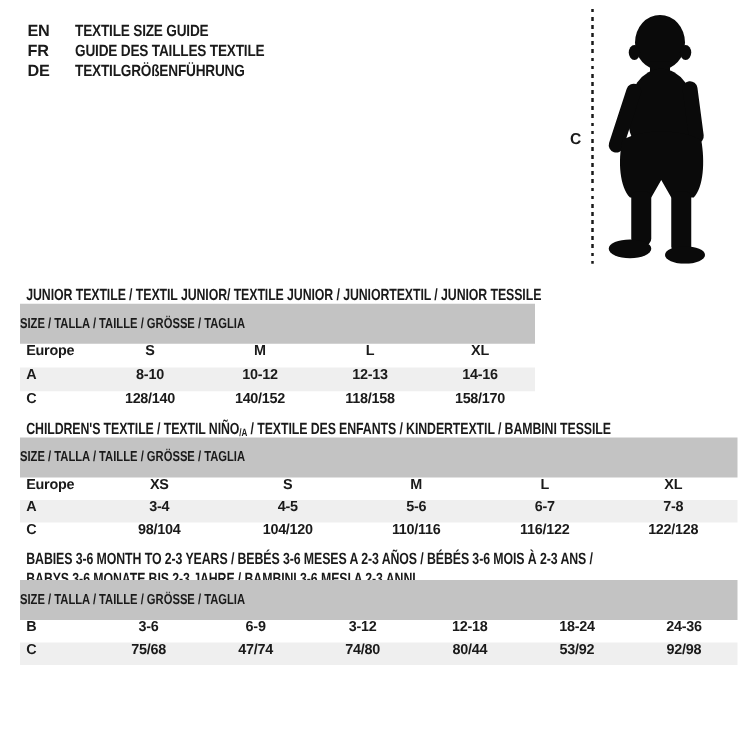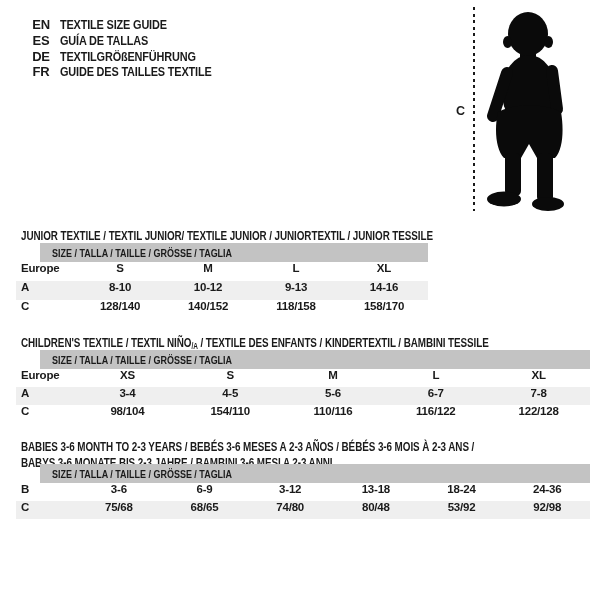--- a/index.html
+++ b/index.html
@@ -7,21 +7,21 @@
     width: 600px; height: 600px;
     background: #ffffff;
     font-family: "Liberation Sans", sans-serif;
     color: var(--text, #1a1a1a);
     overflow: hidden;
   }
   .page { position: absolute; top: 0; left: 0; width: 600px; height: 600px; }
 
   
   .langs { position: absolute; top: 17px; left: 22px; }
-  .lang-row { display: flex; height: 15.7px; align-items: center; text-align: center; }
+  .lang-row { display: flex; height: 15.7px; align-items: center; }
   .lang-code {
     width: 38px; font-size: 13px; font-weight: 700; letter-spacing: -0.2px;
   }
   .lang-title {
     font-size: 13px; font-weight: 700; letter-spacing: -0.2px;
     display: inline-block; transform: scaleX(0.84); transform-origin: 0 50%;
     white-space: nowrap;
   }
 
   
@@ -48,22 +48,22 @@
   #title-babies   { top: 428px; }
   .sub { font-size: 8.5px; vertical-align: -2px; }
 
   
   .tbl { position: absolute; left: 16px; }
   #tbl-junior   { top: 243px; width: 412px; }
   #tbl-children { top: 350px; width: 574px; }
   #tbl-babies   { top: 464px; width: 574px; }
 
   .size-bar {
-    height: 19px; background: var(--header-bar, #c3c3c3);
-    display: flex; align-items: center; padding-left: 12px; box-sizing: border-box; margin-left: 24px;
+    height: 32px; background: var(--header-bar, #c3c3c3);
+    display: flex; align-items: center; padding-left: 0; box-sizing: border-box;
   }
   .size-bar span {
     font-size: 11.5px; font-weight: 700; white-space: nowrap;
     display: inline-block; transform: scaleX(0.78); transform-origin: 0 50%;
   }
   .trow { display: flex; align-items: flex-start; }
   #tbl-junior .trow { height: 19px; }
   #tbl-children .trow, #tbl-babies .trow { height: 18px; }
   .trow.alt { background: var(--alt-row, #efefef); }
   .tlabel {
@@ -86,30 +86,26 @@
 <body>
 
 <div class="page">
 
   <div class="langs">
     <div class="lang-row">
       <span class="lang-code">EN</span>
       <span class="lang-title">TEXTILE SIZE GUIDE</span>
     </div>
     <div class="lang-row">
-      <span class="lang-code">ES</span>
-      <span class="lang-title">GUÍA DE TALLAS</span>
+      <span class="lang-code">FR</span>
+      <span class="lang-title">GUIDE DES TAILLES TEXTILE</span>
     </div>
     <div class="lang-row">
       <span class="lang-code">DE</span>
       <span class="lang-title">TEXTILGRÖßENFÜHRUNG</span>
-    </div>
-    <div class="lang-row">
-      <span class="lang-code">FR</span>
-      <span class="lang-title">GUIDE DES TAILLES TEXTILE</span>
     </div>
   </div>
 
   <div class="measure-line"></div>
   <span class="fig-label">C</span>
   <svg class="baby-svg" width="90" height="202" viewBox="0 0 90 202">
     <g fill="var(--silhouette, #0a0a0a)" stroke="none">
       <ellipse cx="44" cy="25" rx="20" ry="22"></ellipse>
       <ellipse cx="23.5" cy="33" rx="4.5" ry="6"></ellipse>
       <ellipse cx="64.5" cy="33" rx="4.5" ry="6"></ellipse>
@@ -134,21 +130,21 @@
       <span class="tlabel">Europe</span>
       <span class="tcell">S</span>
       <span class="tcell">M</span>
       <span class="tcell">L</span>
       <span class="tcell">XL</span>
     </div>
     <div class="trow alt">
       <span class="tlabel">A</span>
       <span class="tcell">8-10</span>
       <span class="tcell">10-12</span>
-      <span class="tcell">9-13</span>
+      <span class="tcell">12-13</span>
       <span class="tcell">14-16</span>
     </div>
     <div class="trow">
       <span class="tlabel">C</span>
       <span class="tcell">128/140</span>
       <span class="tcell">140/152</span>
       <span class="tcell">118/158</span>
       <span class="tcell">158/170</span>
     </div>
   </div>
@@ -170,49 +166,49 @@
       <span class="tlabel">A</span>
       <span class="tcell">3-4</span>
       <span class="tcell">4-5</span>
       <span class="tcell">5-6</span>
       <span class="tcell">6-7</span>
       <span class="tcell">7-8</span>
     </div>
     <div class="trow">
       <span class="tlabel">C</span>
       <span class="tcell">98/104</span>
-      <span class="tcell">154/110</span>
+      <span class="tcell">104/120</span>
       <span class="tcell">110/116</span>
       <span class="tcell">116/122</span>
       <span class="tcell">122/128</span>
     </div>
   </div>
 
   <h2 class="sec-title" id="title-babies">
       <span style="display:block">BABIES 3-6 MONTH TO 2-3 YEARS / BEBÉS 3-6 MESES A 2-3 AÑOS / BÉBÉS 3-6 MOIS À 2-3 ANS /</span>
       <span style="display:block">BABYS 3-6 MONATE BIS 2-3 JAHRE / BAMBINI 3-6 MESI A 2-3 ANNI</span>
     </h2>
   <div class="tbl" id="tbl-babies">
     <div class="size-bar">
       <span>SIZE / TALLA / TAILLE / GRÖSSE / TAGLIA</span>
     </div>
     <div class="trow">
       <span class="tlabel">B</span>
       <span class="tcell">3-6</span>
       <span class="tcell">6-9</span>
       <span class="tcell">3-12</span>
-      <span class="tcell">13-18</span>
+      <span class="tcell">12-18</span>
       <span class="tcell">18-24</span>
       <span class="tcell">24-36</span>
     </div>
     <div class="trow alt">
       <span class="tlabel">C</span>
       <span class="tcell">75/68</span>
-      <span class="tcell">68/65</span>
+      <span class="tcell">47/74</span>
       <span class="tcell">74/80</span>
-      <span class="tcell">80/48</span>
+      <span class="tcell">80/44</span>
       <span class="tcell">53/92</span>
       <span class="tcell">92/98</span>
     </div>
   </div>
 
 
 </div>
 
 </body></html>

